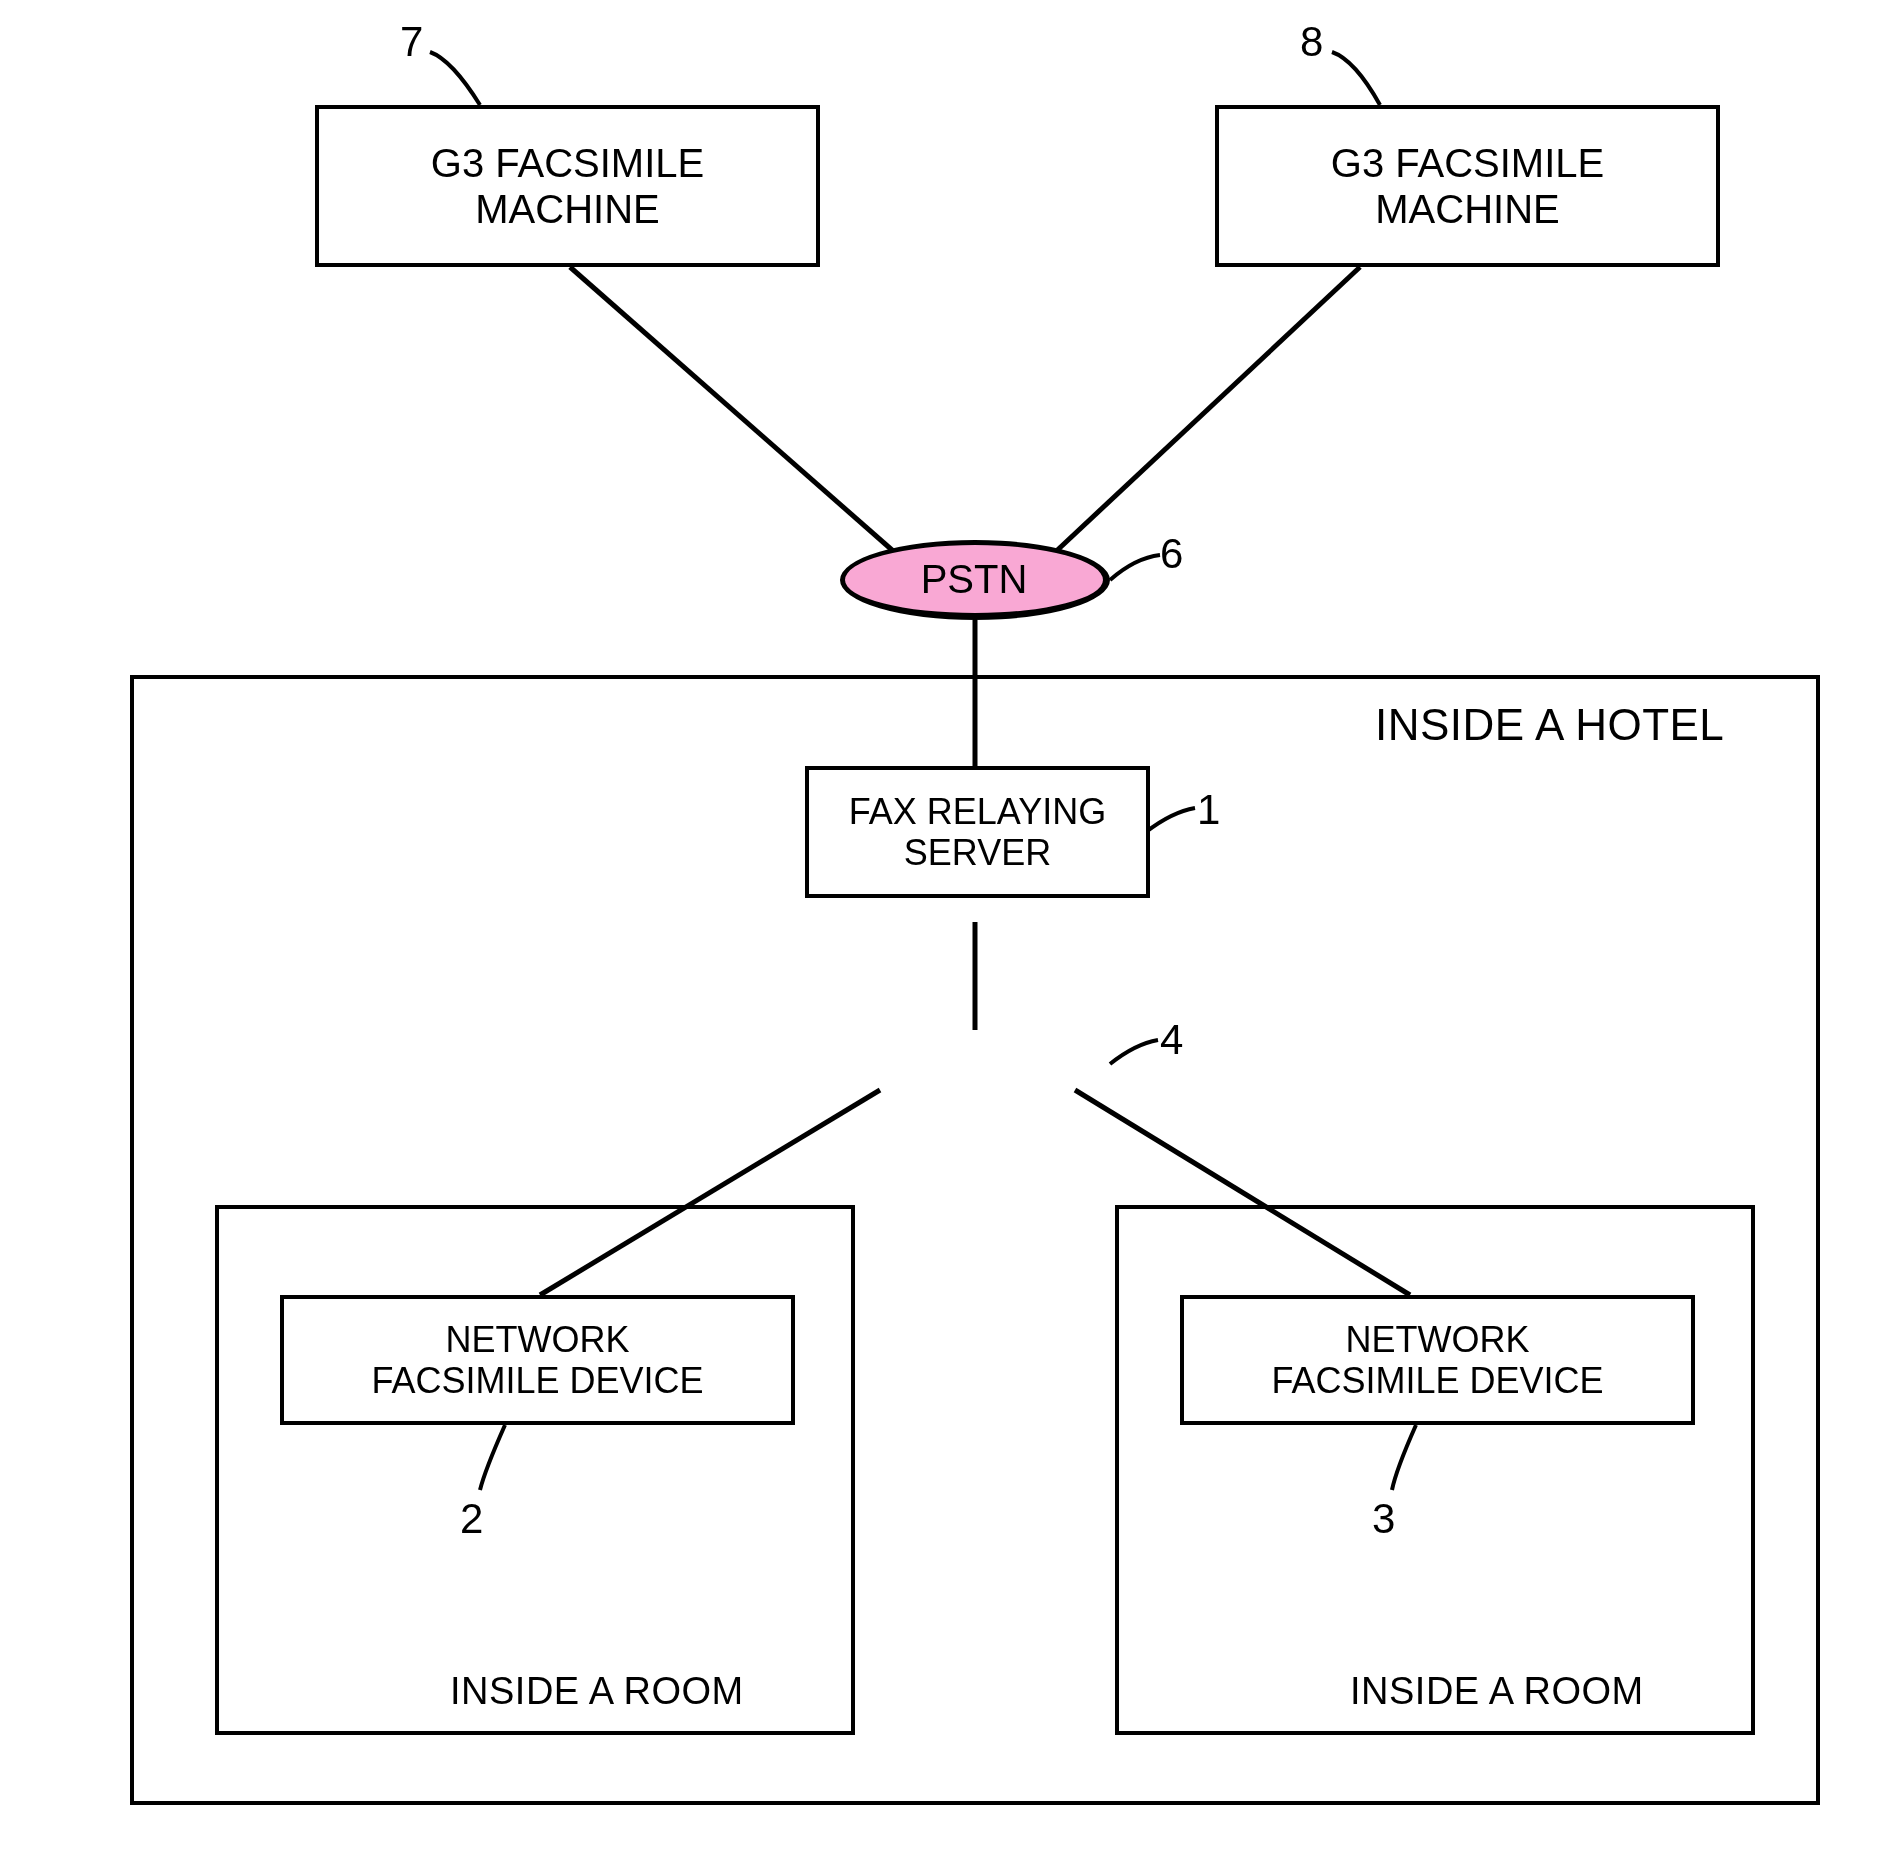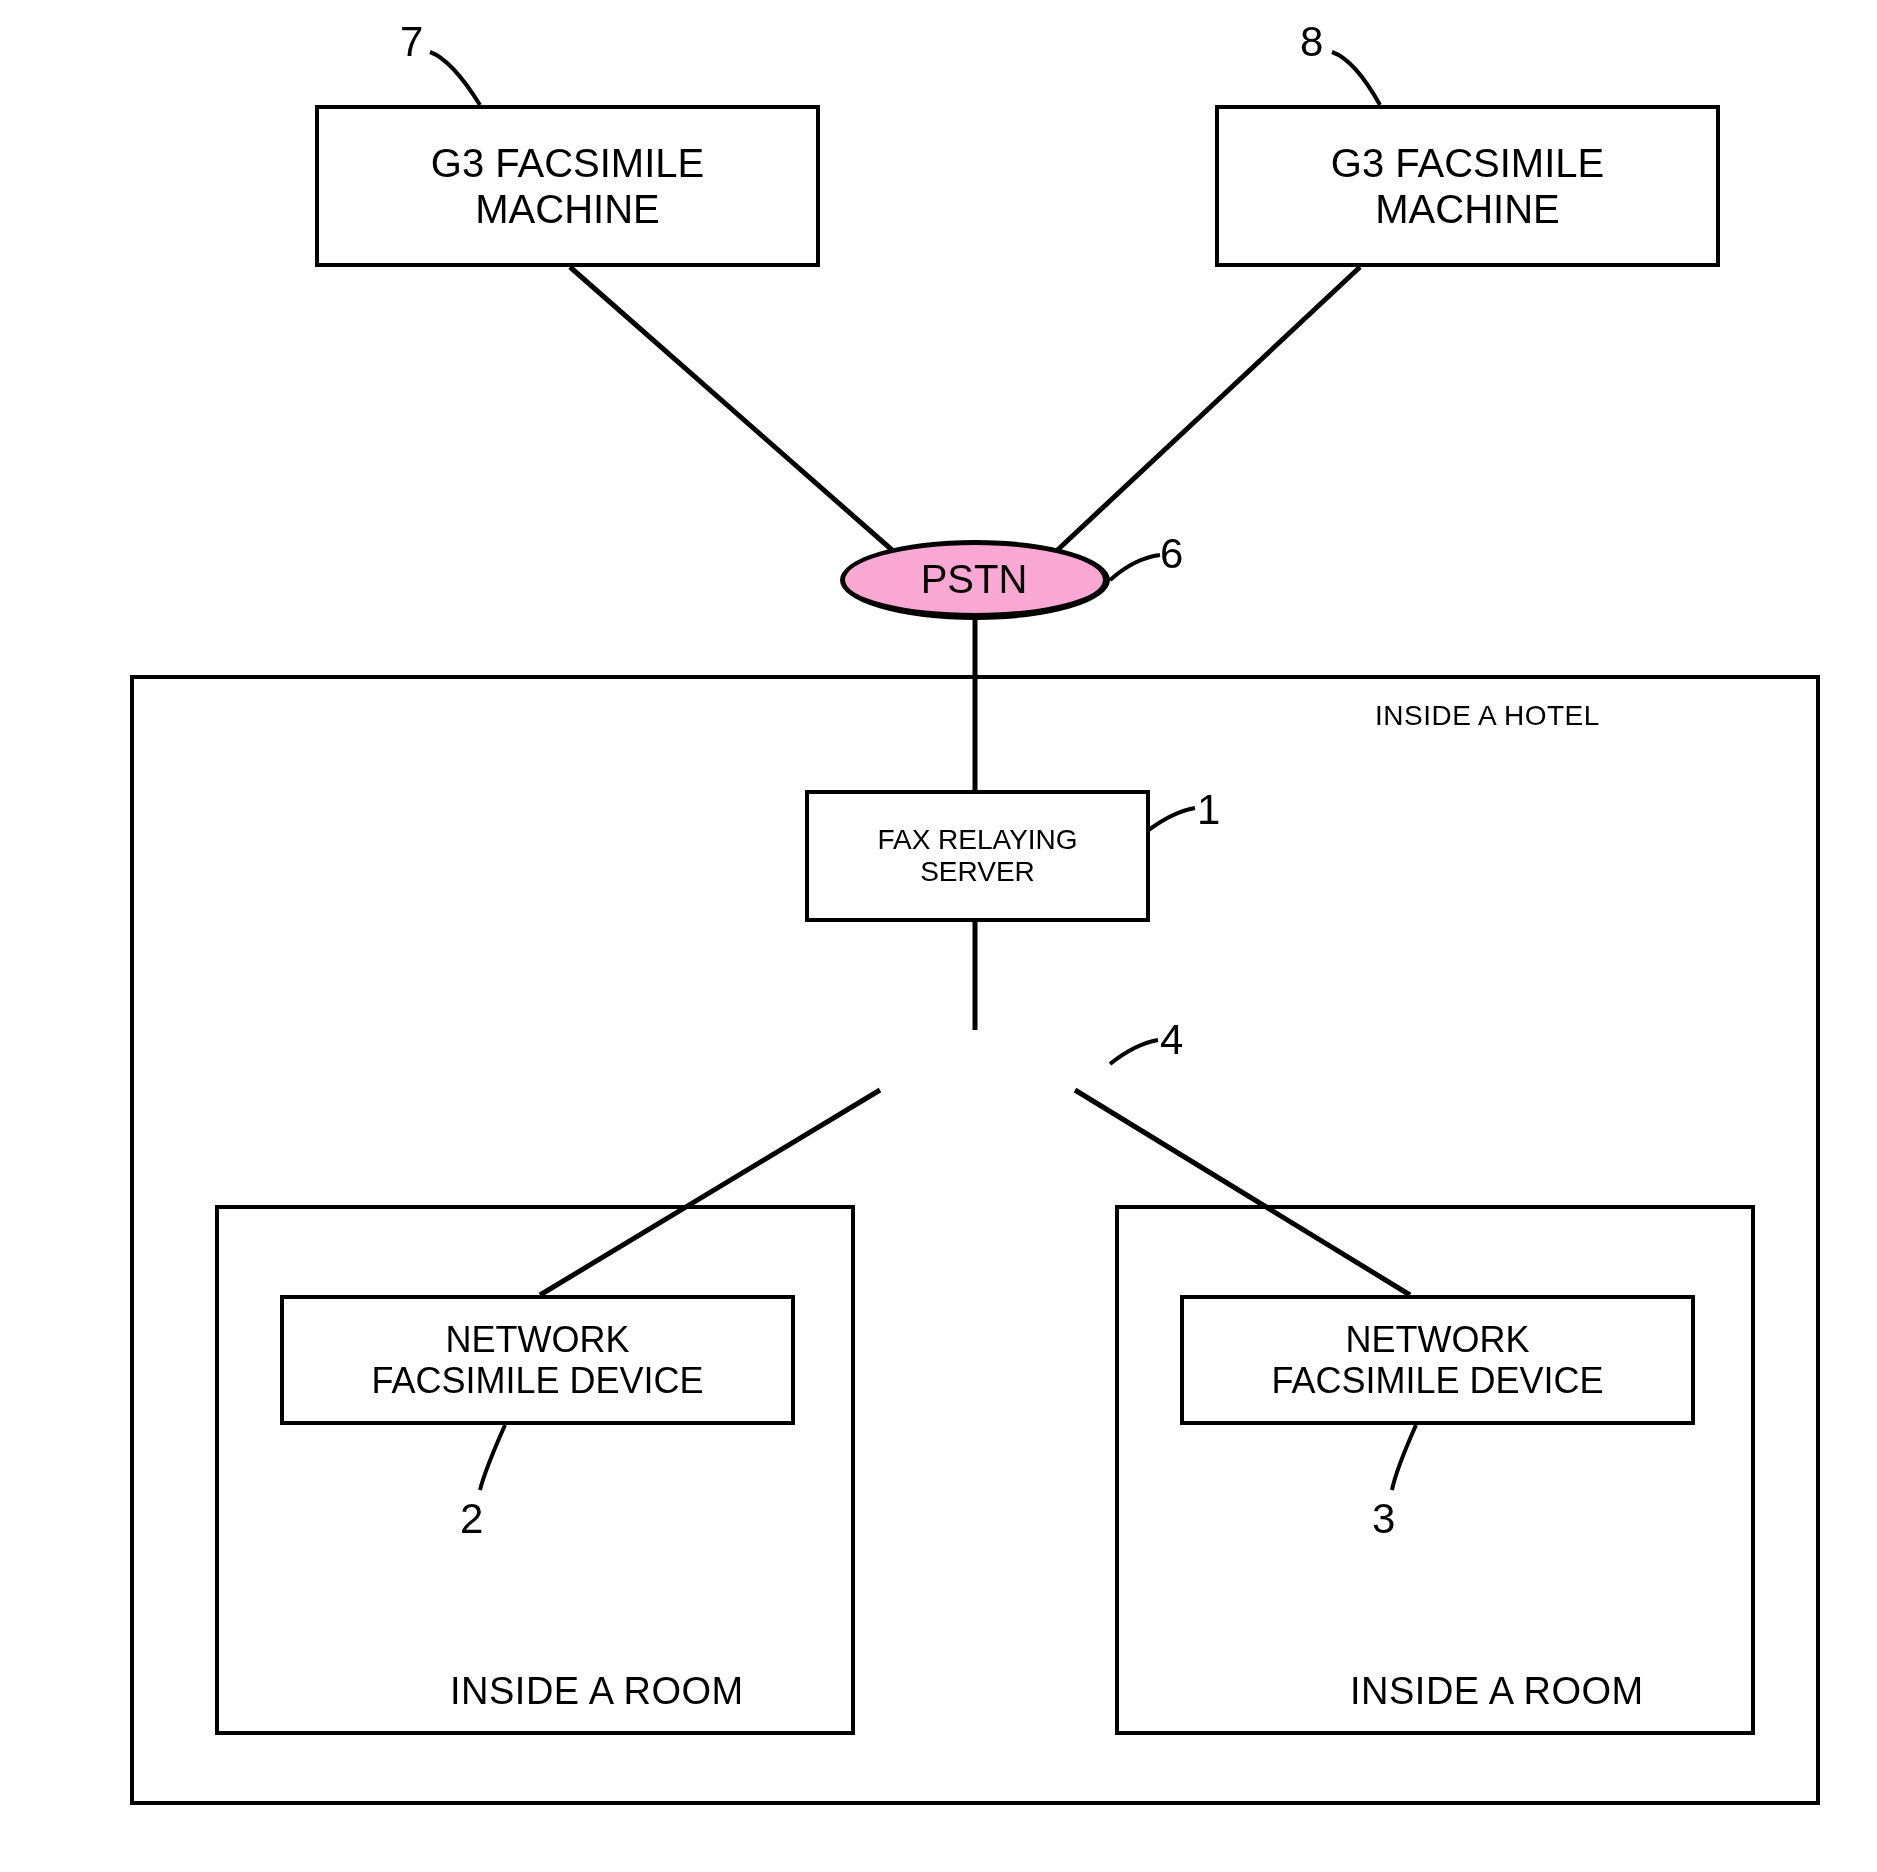--- a/index.html
+++ b/index.html
@@ -98,23 +98,23 @@
 MACHINE</span>
   </div>
   <div class="ref" style="left:1300px; top:18px;">8</div>
 
   <div class="cloud" style="left:840px; top:540px; width:270px; height:80px; font-size:40px; border-bottom-width:7px; border-right-width:7px;">
     <span>PSTN</span>
   </div>
   <div class="ref" style="left:1160px; top:530px;">6</div>
 
   <div class="container-frame" style="left:130px; top:675px; width:1690px; height:1130px;"></div>
-  <div class="corner-label" style="left:1375px; top:700px; font-size:28px;">INSIDE A HOTEL</div>
+  <div class="corner-label" style="left:1375px; top:700px; font-size:44px;">INSIDE A HOTEL</div>
 
-  <div class="box" style="left:805px; top:790px; width:345px; height:132px; font-size:28px;">
+  <div class="box" style="left:805px; top:766px; width:345px; height:132px; font-size:36px;">
     <span style="white-space:pre-line;">FAX RELAYING
 SERVER</span>
   </div>
   <div class="ref" style="left:1197px; top:786px;">1</div>
 
   <div class="ref" style="left:1160px; top:1016px;">4</div>
 
   <div class="container-frame" style="left:215px; top:1205px; width:640px; height:530px;"></div>
   <div class="box" style="left:280px; top:1295px; width:515px; height:130px; font-size:36px;">
     <span style="white-space:pre-line;">NETWORK

